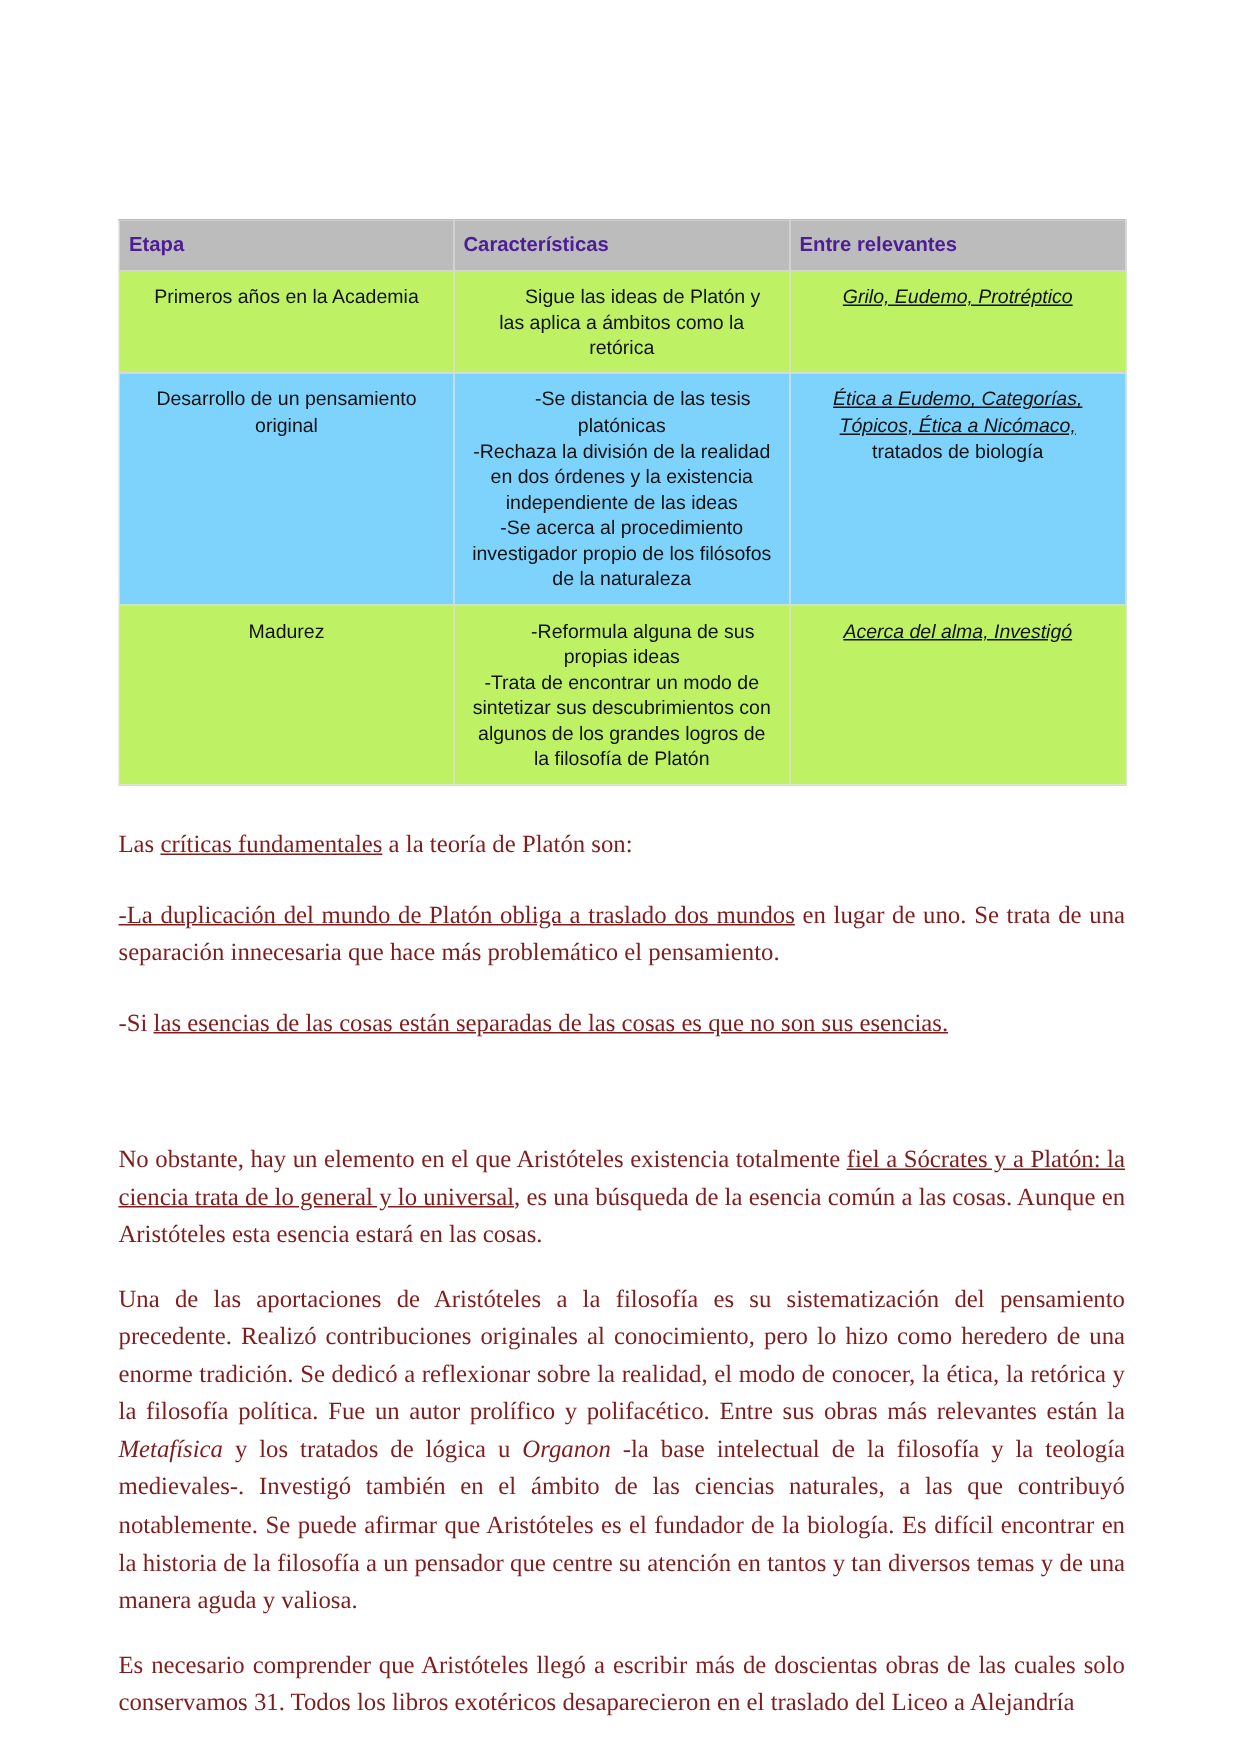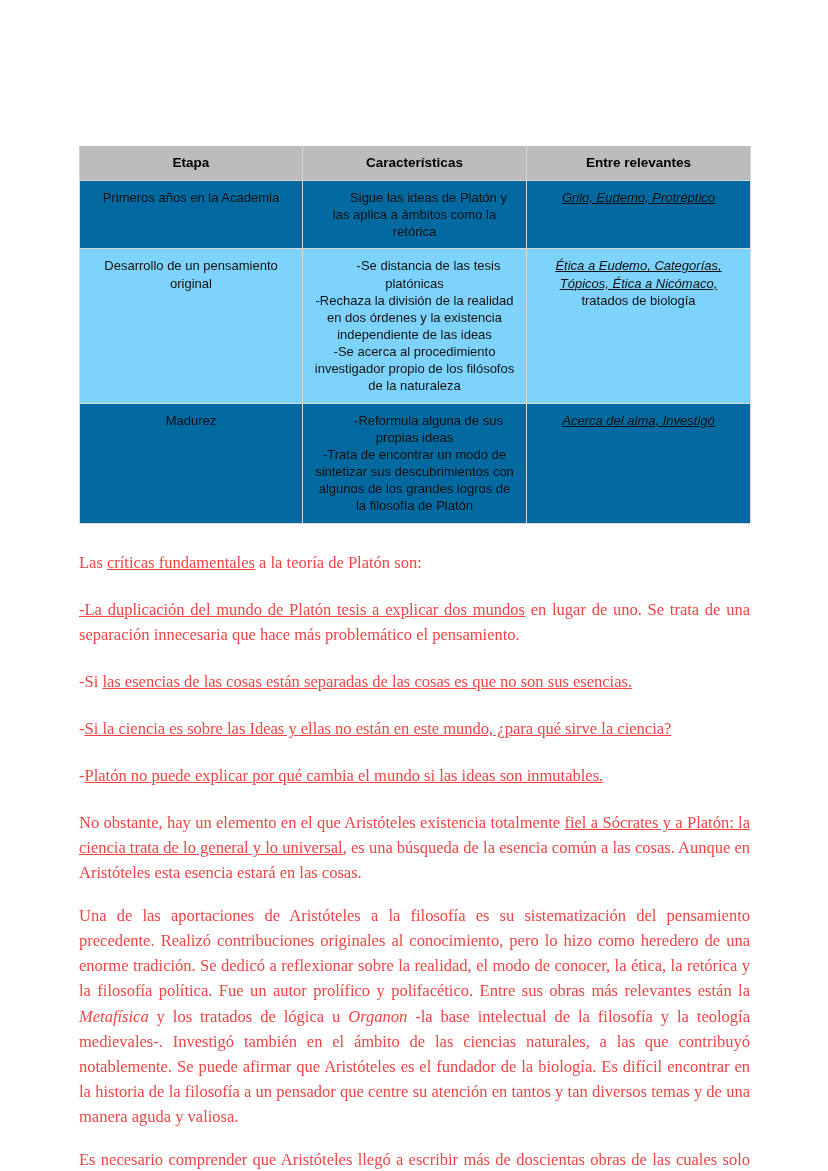--- a/index.html
+++ b/index.html
@@ -40,49 +40,49 @@
     margin: 0;
   }
   table.stages col.c1 { width: 223px; }
   table.stages col.c2 { width: 224px; }
   table.stages col.c3 { width: 224px; }
 
   table.stages th {
     background: #bcbcbc;
     font-weight: bold;
     font-size: 13.5px;
-    text-align: center;
-    padding: 8px 18px;
+    text-align: left;
+    padding: 8px 6px;
     border: 1px solid #d4d4d4;
     border-top: 1px solid #bcbcbc;
     line-height: 1.25;
-    color: #000000;
+    color: #4c1d95;
   }
   table.stages td {
     border: 1px solid #d9d9d9;
     padding: 8px 10px;
     font-size: 13px;
     line-height: 1.32;
     vertical-align: top;
     text-align: center;
     color: #111;
   }
-  table.stages tr.row-white td { background: #0369a1; text-align: center; }
+  table.stages tr.row-white td { background: #bef264; text-align: center; }
   table.stages tr.row-gray td { background: #7dd3fc; }
   table.stages td.etapa { vertical-align: top; }
   table.stages td .it { font-style: italic; text-decoration: underline; }
   table.stages td .lines { white-space: pre-line; margin-left: 28px; }
 
   
   .para {
     font-size: 16.5px;
     line-height: 1.52;
     text-align: justify;
     margin: 0;
-    color: #ef4444;
+    color: #7f1d1d;
   }
   .para.left { text-align: left; }
   .gap-a { height: 22px; }
   .gap-b { height: 18px; }
   .gap-tbl { height: 26px; }
   .u { text-decoration: underline; }
   .i { font-style: italic; }
 </style>
 </head>
 <body>
@@ -124,33 +124,31 @@
         </tr>
       </tbody>
     </table>
 
     <div class="gap-tbl"></div>
 
     <p class="para left"><span>Las </span><span class="u">críticas fundamentales</span><span> a la teoría de Platón son:</span></p>
 
     <div class="gap-a"></div>
 
-    <p class="para"><span class="u">-La duplicación del mundo de Platón tesis a explicar dos mundos</span><span> en lugar de uno. Se trata de una separación innecesaria que hace más problemático el pensamiento.</span></p>
+    <p class="para"><span class="u">-La duplicación del mundo de Platón obliga a traslado dos mundos</span><span> en lugar de uno. Se trata de una separación innecesaria que hace más problemático el pensamiento.</span></p>
 
     <div class="gap-a"></div>
 
     <p class="para left"><span>-Si </span><span class="u">las esencias de las cosas están separadas de las cosas es que no son sus esencias.</span></p>
 
     <div class="gap-a"></div>
 
-    <p class="para left"><span>-</span><span class="u">Si la ciencia es sobre las Ideas y ellas no están en este mundo, ¿para qué sirve la ciencia?</span></p>
 
     <div class="gap-a"></div>
 
-    <p class="para left"><span>-</span><span class="u">Platón no puede explicar por qué cambia el mundo si las ideas son inmutables.</span></p>
 
     <div class="gap-a"></div>
 
     <p class="para"><span>No obstante, hay un elemento en el que Aristóteles existencia totalmente </span><span class="u">fiel a Sócrates y a Platón: la ciencia trata de lo general y lo universal</span><span>, es una búsqueda de la esencia común a las cosas. Aunque en Aristóteles esta esencia estará en las cosas.</span></p>
 
     <div class="gap-b"></div>
 
     <p class="para"><span>Una de las aportaciones de Aristóteles a la filosofía es su sistematización del pensamiento precedente. Realizó contribuciones originales al conocimiento, pero lo hizo como heredero de una enorme tradición. Se dedicó a reflexionar sobre la realidad, el modo de conocer, la ética, la retórica y la filosofía política. Fue un autor prolífico y polifacético. Entre sus obras más relevantes están la </span><span class="i">Metafísica</span><span> y los tratados de lógica u </span><span class="i">Organon</span><span> -la base intelectual de la filosofía y la teología medievales-. Investigó también en el ámbito de las ciencias naturales, a las que contribuyó notablemente. Se puede afirmar que Aristóteles es el fundador de la biología. Es difícil encontrar en la historia de la filosofía a un pensador que centre su atención en tantos y tan diversos temas y de una manera aguda y valiosa.</span></p>
 
     <div class="gap-b"></div>

